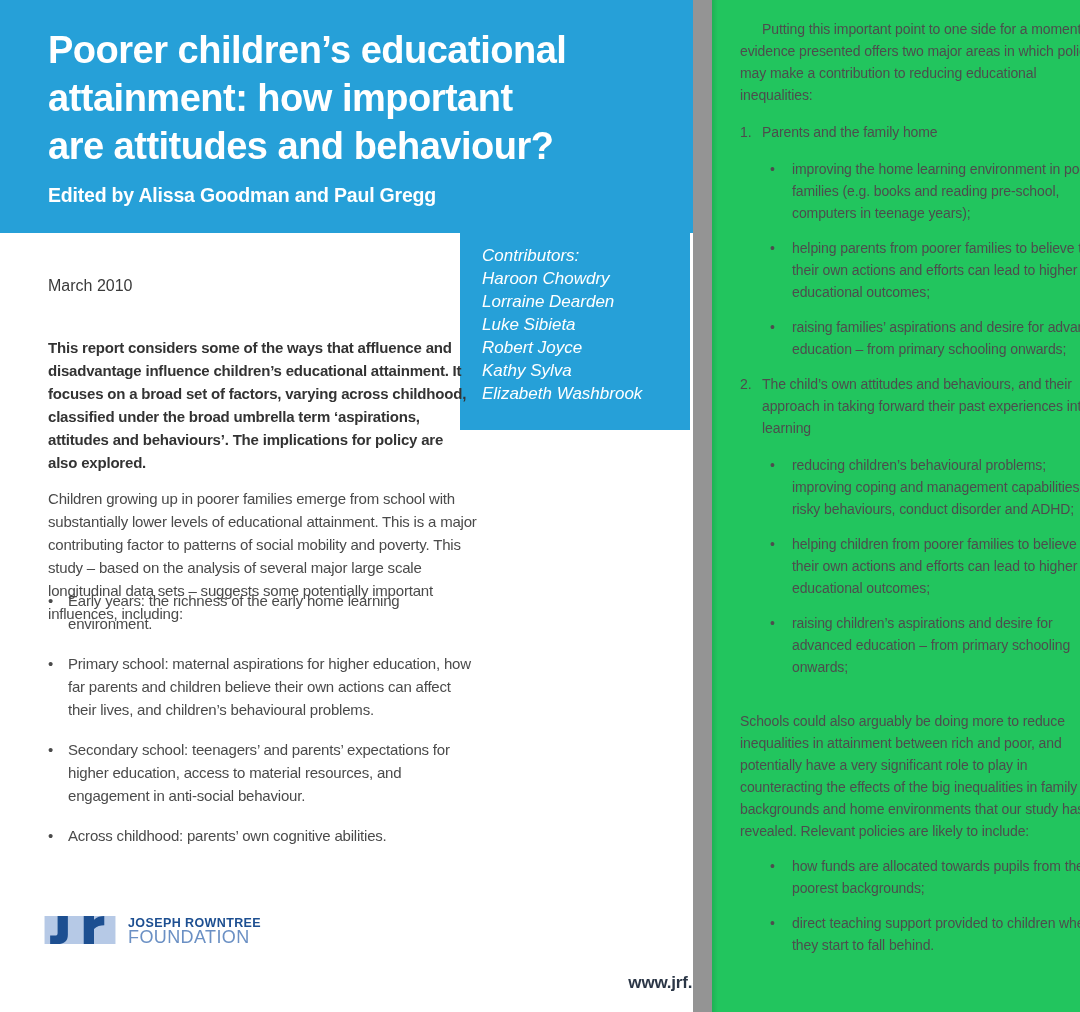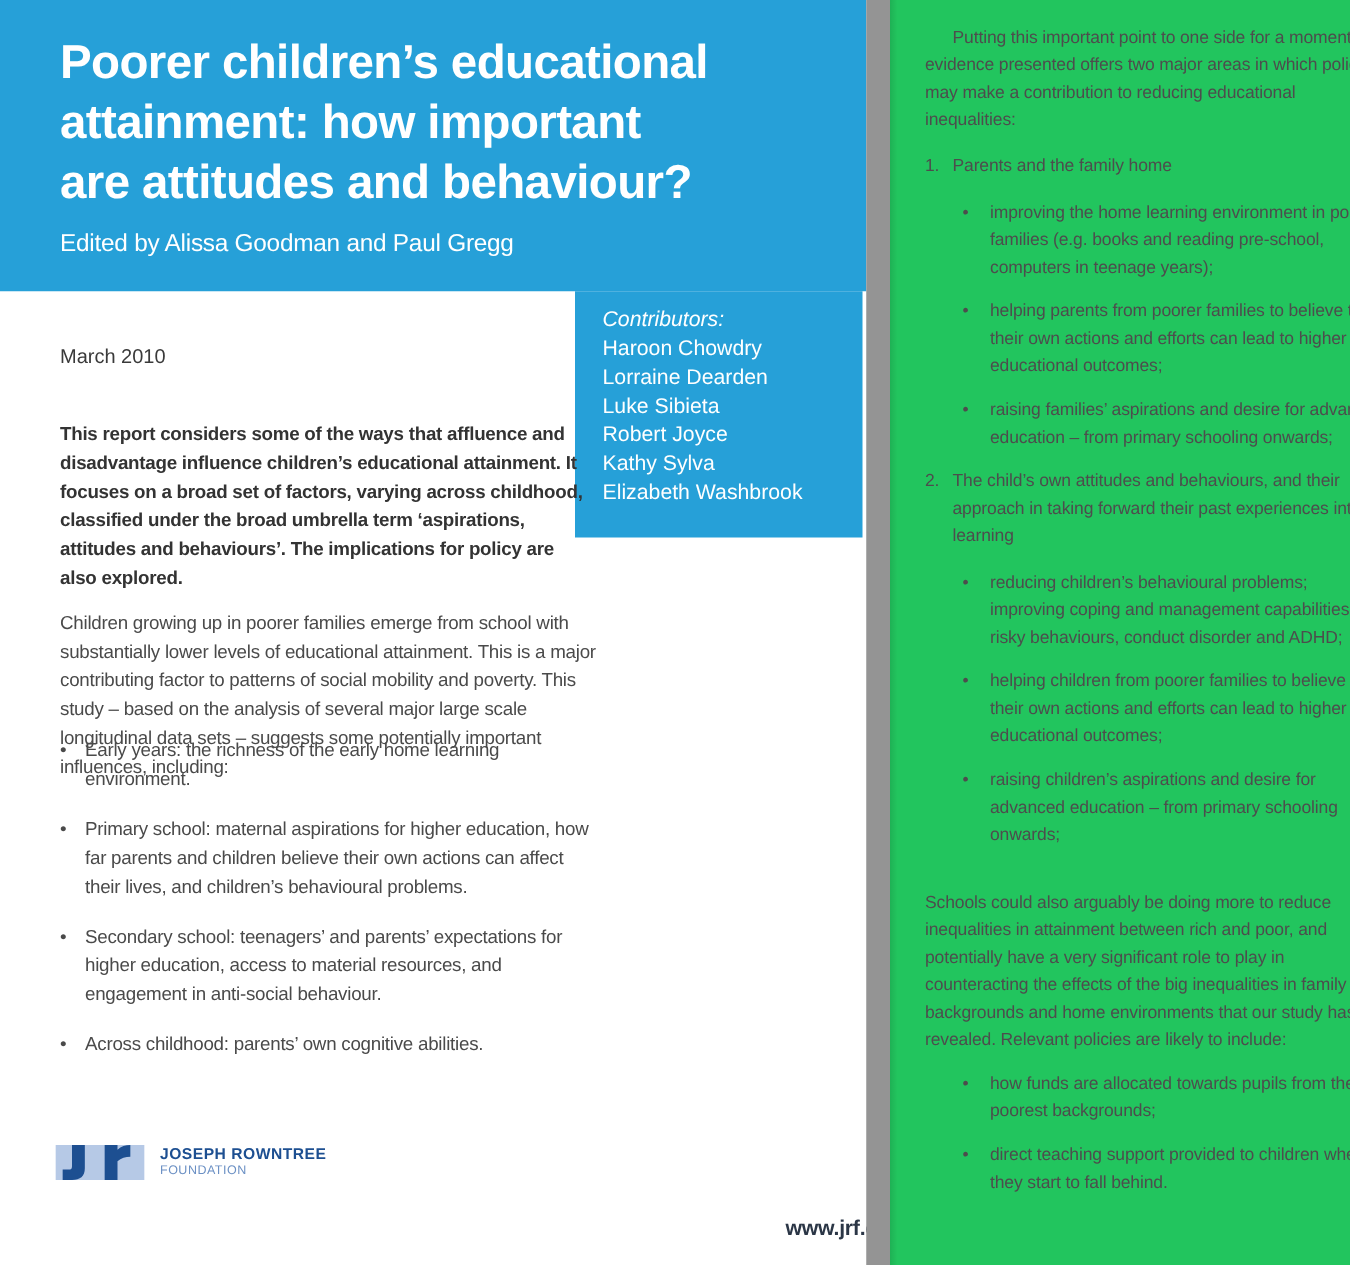--- a/index.html
+++ b/index.html
@@ -24,29 +24,29 @@
     position:absolute; left:0; top:0; width:693px; height:233px;
     background:#26a0d8; color:#ffffff;
   }
   .cover-title {
     position:absolute; left:48px; top:26px;
     font-size:38px; line-height:48px; font-weight:700; letter-spacing:-0.5px;
   }
   .cover-title span { display:block; }
   .cover-editors {
     position:absolute; left:48px; top:184px;
-    font-size:19.5px; font-weight:400; letter-spacing:-0.2px;
+    font-size:19.5px; font-weight:700; letter-spacing:-0.2px;
   }
   .contrib-box {
     position:absolute; left:460px; top:233px; width:230px; height:197px;
     background:#26a0d8; color:#ffffff; padding:11px 10px 0 22px;
     font-size:17px; line-height:23px;
   }
   .contrib-label { font-style:italic; display:block; }
-  .contrib-name { display:block; }
+  .contrib-name { display:block;font-style:italic; }
   .cover-date {
     position:absolute; left:48px; top:277px;
     font-size:16px; color:#3a3a3a;
   }
   .cover-intro {
     position:absolute; left:48px; top:336px; width:428px;
     font-size:15px; line-height:23px; font-weight:700; color:#333333;
     letter-spacing:-0.2px;
   }
   .cover-body {
@@ -61,21 +61,21 @@
   .bullet-marker { width:20px; flex:0 0 20px; }
   .bullet-text { flex:1; }
 
   .cover-footer-logo {
     position:absolute; left:44px; top:914px;
     display:flex; align-items:flex-end;
   }
   .logo-mark { display:block; margin-right:12px; }
   .logo-text { padding-top:2px; line-height:14px; }
   .logo-line1 { font-size:12.5px; font-weight:700; color:#1d4f91; letter-spacing:0.4px; display:block; }
-  .logo-line2 { font-size:10px; color:#6b90c4; letter-spacing:0.4px; display:block; }
+  .logo-line2 { font-size:18px; color:#6b90c4; letter-spacing:0.4px; display:block; }
   .cover-url {
     position:absolute; right:22px; top:973px;
     font-size:17px; font-weight:700; color:#2b3646; letter-spacing:-0.2px;
   }
 
   
   .gutter {
     position:absolute; left:693px; top:0; width:19px; height:1012px;
     background:#949494;
   }

